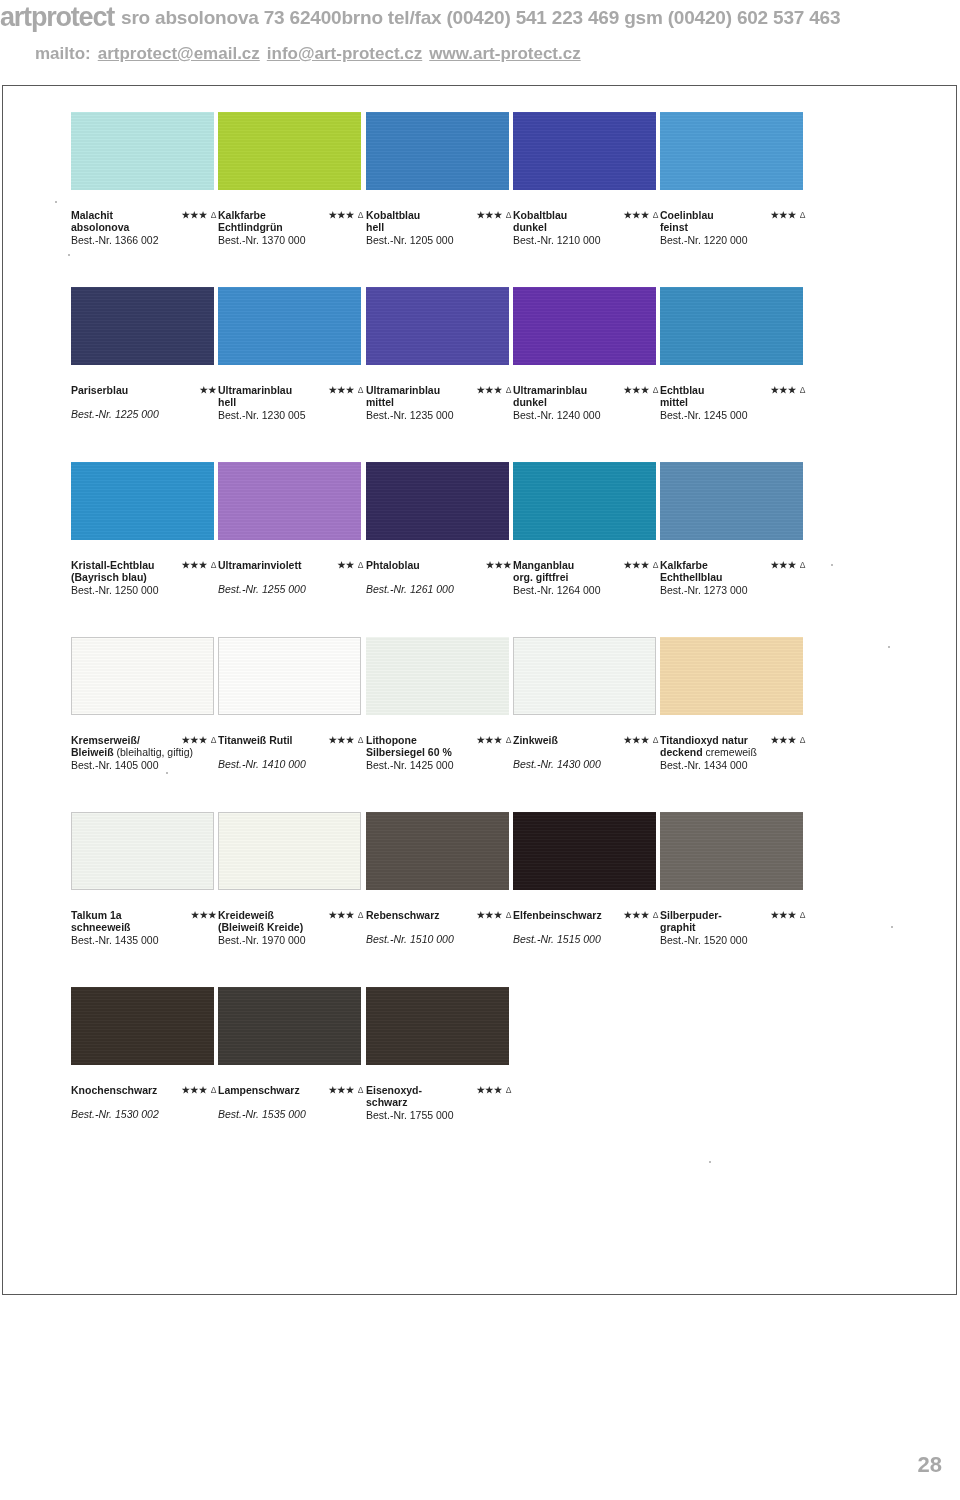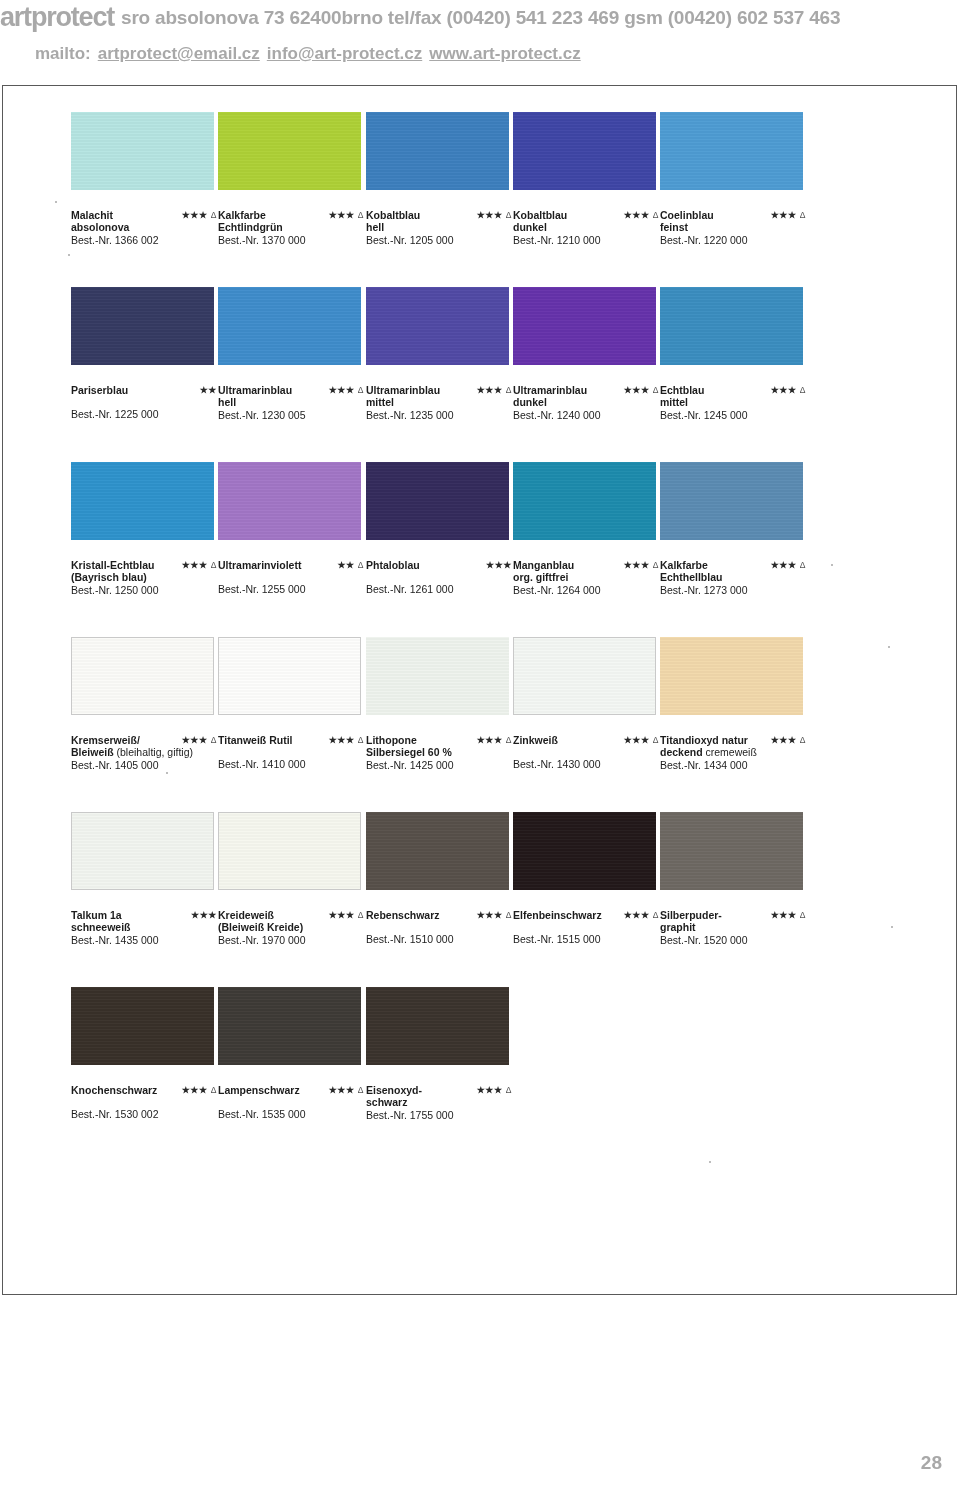--- a/index.html
+++ b/index.html
@@ -145,21 +145,21 @@
     line-height: 12.4px;
     white-space: nowrap;
   }
   .bestnr {
     font-size: 10.5px;
     font-weight: normal;
     color: #1c1c1c;
     line-height: 12.4px;
     white-space: nowrap;
   }
-  .bestnr.gap { margin-top: 11.5px; }
+  .bestnr.gap { margin-top: 11.5px; font-style: italic; }
 
   
   .speck {
     position: absolute;
     background: #bdbdbd;
     width: 2px;
     height: 2px;
   }
 
   
@@ -177,21 +177,21 @@
     font-size: 19px;
     font-weight: bold;
     color: #a8a8a8;
     letter-spacing: -0.2px;
     white-space: nowrap;
   }
   .footer-page {
     position: absolute;
     right: 18px;
     top: 0;
-    font-size: 19px;
+    font-size: 22px;
     font-weight: bold;
     color: #a8a8a8;
   }
 </style>
 </head>
 <body>
 
 <div class="header">
   <div class="header-line1">
     <span class="brand">artprotect</span><span class="sp"></span><span>sro  absolonova 73  62400brno  tel/fax (00420) 541 223 469  gsm (00420) 602 537 463</span>

